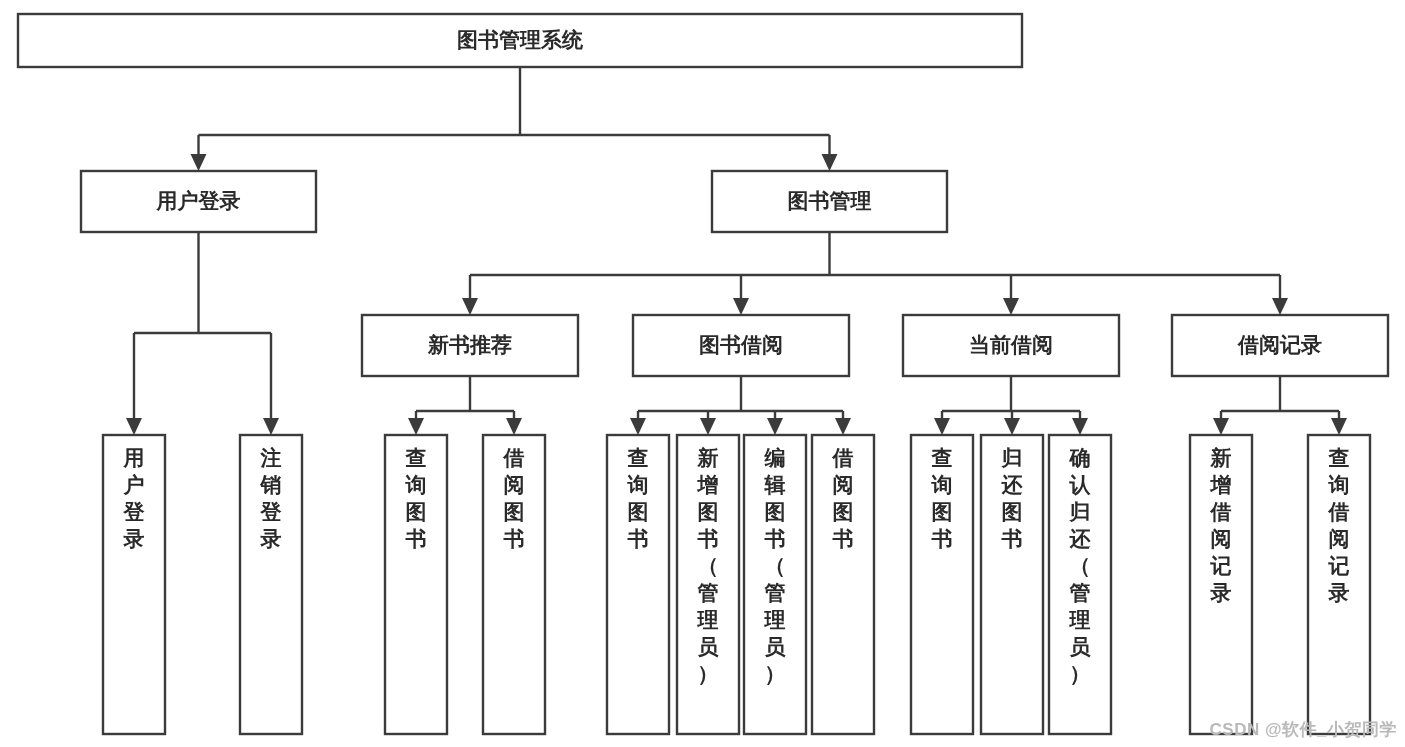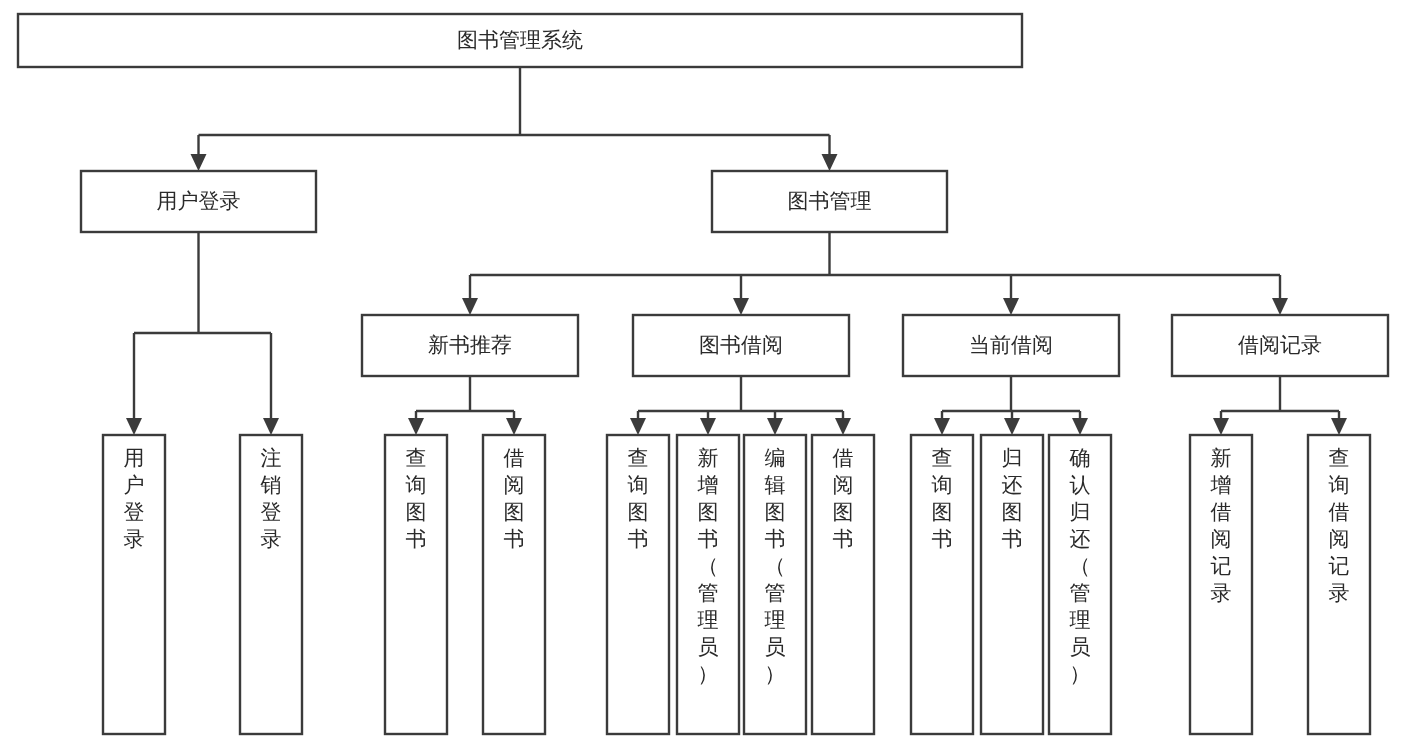--- a/index.html
+++ b/index.html
@@ -11,20 +11,21 @@
     width: 1405px;
     height: 747px;
     font-family: "Liberation Sans", "DejaVu Sans", sans-serif;
     overflow: hidden;
     position: relative;
   }
   #diagram-root {
     position: relative;
     width: 1405px;
     height: 747px;
+    font-weight: bold;
   }
   svg.tree-canvas {
     position: absolute;
     left: 0;
     top: 0;
     width: 1405px;
     height: 747px;
     display: block;
   }
   .node-box {
@@ -202,13 +203,14 @@
         <g>
           <rect x="1190" y="435" width="62" height="299" class="node-box"></rect>
           <text x="1221" y="465" class="node-label-vertical"><tspan x="1221" dy="0">新</tspan><tspan x="1221" dy="27">增</tspan><tspan x="1221" dy="27">借</tspan><tspan x="1221" dy="27">阅</tspan><tspan x="1221" dy="27">记</tspan><tspan x="1221" dy="27">录</tspan></text>
         </g>
         <g>
           <rect x="1308" y="435" width="62" height="299" class="node-box"></rect>
           <text x="1339" y="465" class="node-label-vertical"><tspan x="1339" dy="0">查</tspan><tspan x="1339" dy="27">询</tspan><tspan x="1339" dy="27">借</tspan><tspan x="1339" dy="27">阅</tspan><tspan x="1339" dy="27">记</tspan><tspan x="1339" dy="27">录</tspan></text>
         </g>
       </g>
   </svg>
+  <div class="watermark">CSDN @软件_小贺同学</div>
 </div>
 
 </body></html>

